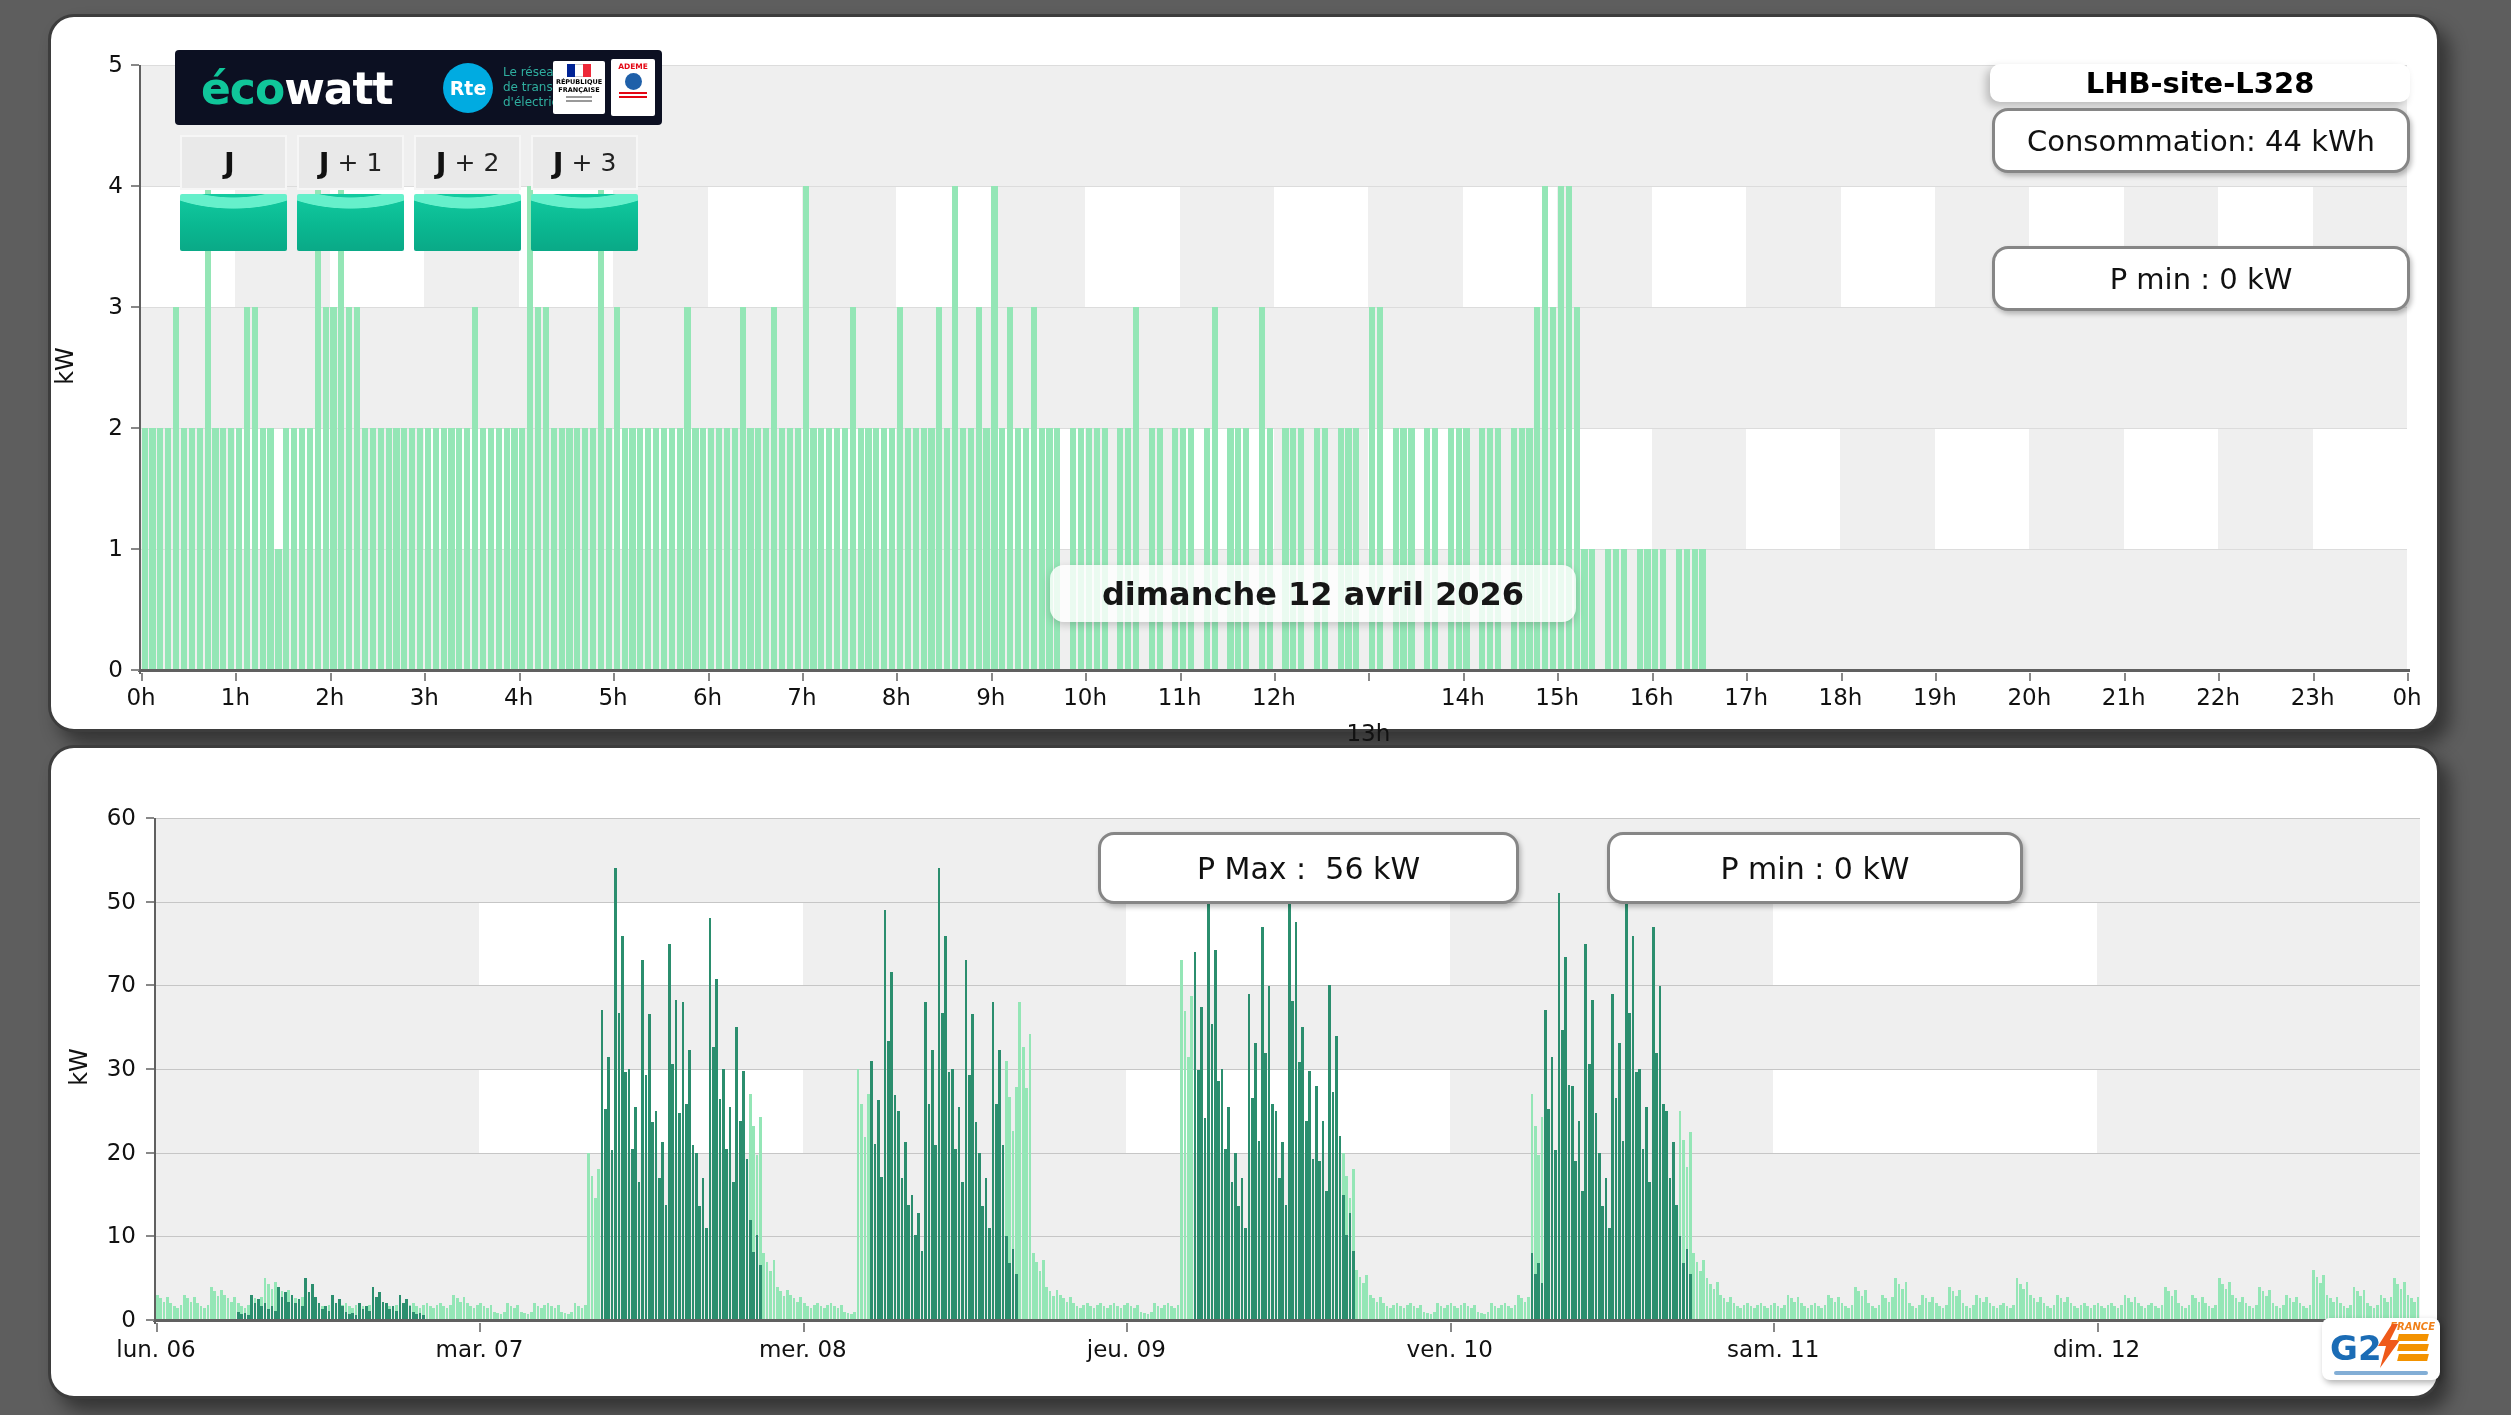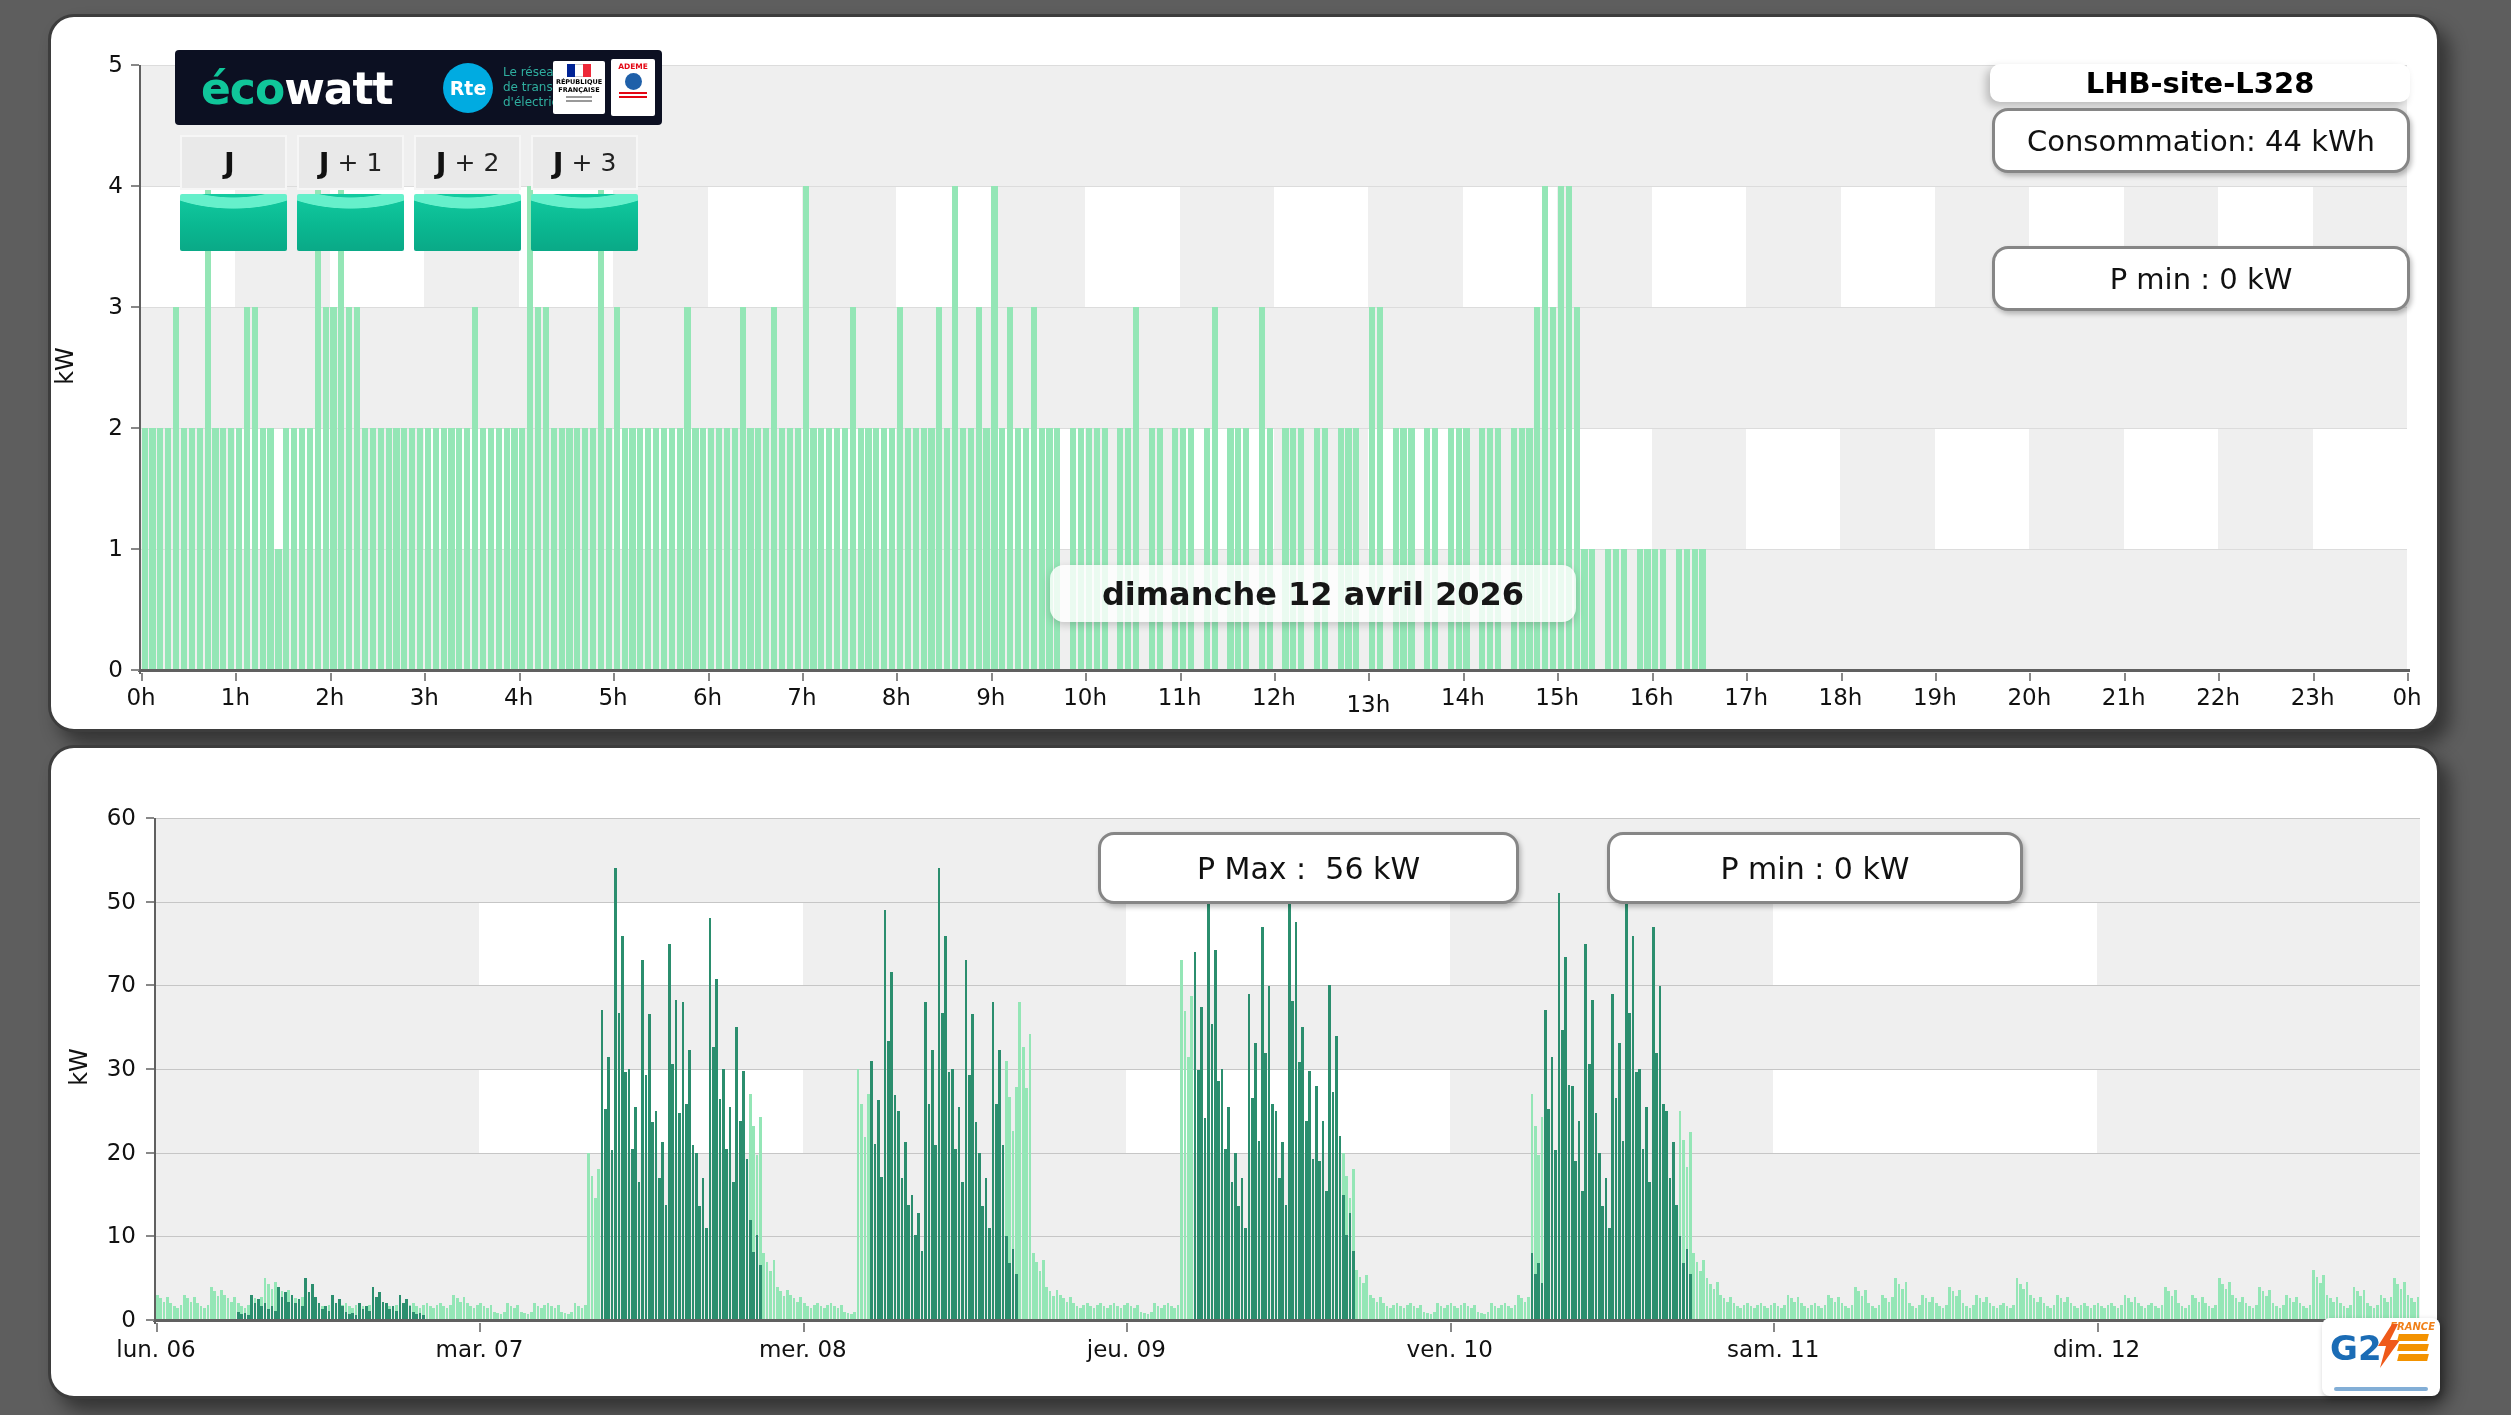--- a/index.html
+++ b/index.html
@@ -44,21 +44,21 @@
   .day-btn{position:absolute;top:135px;height:55px;width:107px;background:#e9e9e9;border:2px solid #f6f6f6;
            box-sizing:border-box;display:flex;align-items:center;justify-content:center;z-index:30;
            color:#111;font-size:25px;cursor:default;}
   .day-btn b{font-size:29px;}
   .day-btn span{margin-left:8px;color:#222;}
   .signal-tile{position:absolute;top:194px;height:57px;width:107px;z-index:30;border-radius:2px;
     background:
       radial-gradient(130% 130% at 50% -70%, rgba(0,0,0,0) 58%, #66f0cb 59%, #66f0cb 73%, rgba(0,0,0,0) 74%),
       linear-gradient(180deg,#12cba0 0%,#0ab891 55%,#0aa987 100%);}
   
-  .g2e{position:absolute;left:2322px;top:1318px;width:118px;height:78px;background:#fff;border-radius:8px;
+  .g2e{position:absolute;left:2322px;top:1318px;width:118px;height:62px;background:#fff;border-radius:8px;
        box-shadow:2px 3px 6px rgba(0,0,0,.3);z-index:40;}
   .g2e .g2{position:absolute;left:8px;top:10px;font-size:34px;font-weight:bold;color:#1b6cb5;}
   .g2e .france{position:absolute;right:5px;top:3px;font-size:10px;font-weight:bold;color:#f08019;font-style:italic;}
   .g2e .bolt{position:absolute;left:56px;top:6px;}
   .g2e .e-str{position:absolute;left:76px;top:16px;}
   .g2e .e-str i{display:block;width:30px;height:7px;background:#f39200;margin-bottom:3px;transform:skewX(-14deg);}
   .g2e .tagline{position:absolute;left:12px;bottom:5px;width:94px;height:4px;background:#1b6cb5;opacity:.55;border-radius:2px;}
   
   .ticklabel{position:absolute;font-size:23px;color:#111;text-align:center;}
   .yticklabel{position:absolute;font-size:23px;color:#111;text-align:right;}
@@ -316,21 +316,21 @@
       <div class="ticklabel" style="position: absolute; left: 379.25px; top: 684px; width: 90px;">3h</div>
       <div class="ticklabel" style="position: absolute; left: 473.667px; top: 684px; width: 90px;">4h</div>
       <div class="ticklabel" style="position: absolute; left: 568.083px; top: 684px; width: 90px;">5h</div>
       <div class="ticklabel" style="position: absolute; left: 662.5px; top: 684px; width: 90px;">6h</div>
       <div class="ticklabel" style="position: absolute; left: 756.917px; top: 684px; width: 90px;">7h</div>
       <div class="ticklabel" style="position: absolute; left: 851.333px; top: 684px; width: 90px;">8h</div>
       <div class="ticklabel" style="position: absolute; left: 945.75px; top: 684px; width: 90px;">9h</div>
       <div class="ticklabel" style="position: absolute; left: 1040.17px; top: 684px; width: 90px;">10h</div>
       <div class="ticklabel" style="position: absolute; left: 1134.58px; top: 684px; width: 90px;">11h</div>
       <div class="ticklabel" style="position: absolute; left: 1229px; top: 684px; width: 90px;">12h</div>
-      <div class="ticklabel" style="position: absolute; left: 1323.42px; top: 691px; width: 90px;">13h</div>
+      <div class="ticklabel" style="position: absolute; left: 1323.42px; top: 720px; width: 90px;">13h</div>
       <div class="ticklabel" style="position: absolute; left: 1417.83px; top: 684px; width: 90px;">14h</div>
       <div class="ticklabel" style="position: absolute; left: 1512.25px; top: 684px; width: 90px;">15h</div>
       <div class="ticklabel" style="position: absolute; left: 1606.67px; top: 684px; width: 90px;">16h</div>
       <div class="ticklabel" style="position: absolute; left: 1701.08px; top: 684px; width: 90px;">17h</div>
       <div class="ticklabel" style="position: absolute; left: 1795.5px; top: 684px; width: 90px;">18h</div>
       <div class="ticklabel" style="position: absolute; left: 1889.92px; top: 684px; width: 90px;">19h</div>
       <div class="ticklabel" style="position: absolute; left: 1984.33px; top: 684px; width: 90px;">20h</div>
       <div class="ticklabel" style="position: absolute; left: 2078.75px; top: 684px; width: 90px;">21h</div>
       <div class="ticklabel" style="position: absolute; left: 2173.17px; top: 684px; width: 90px;">22h</div>
       <div class="ticklabel" style="position: absolute; left: 2267.58px; top: 684px; width: 90px;">23h</div>

